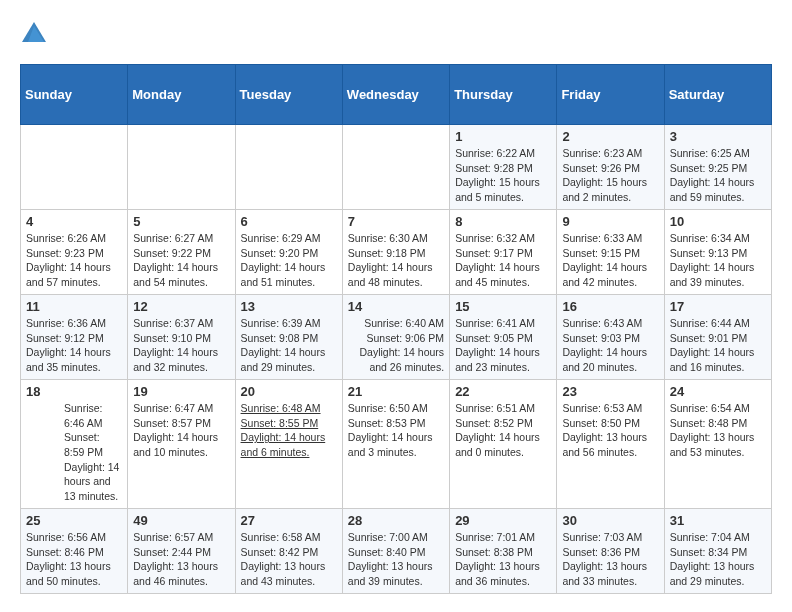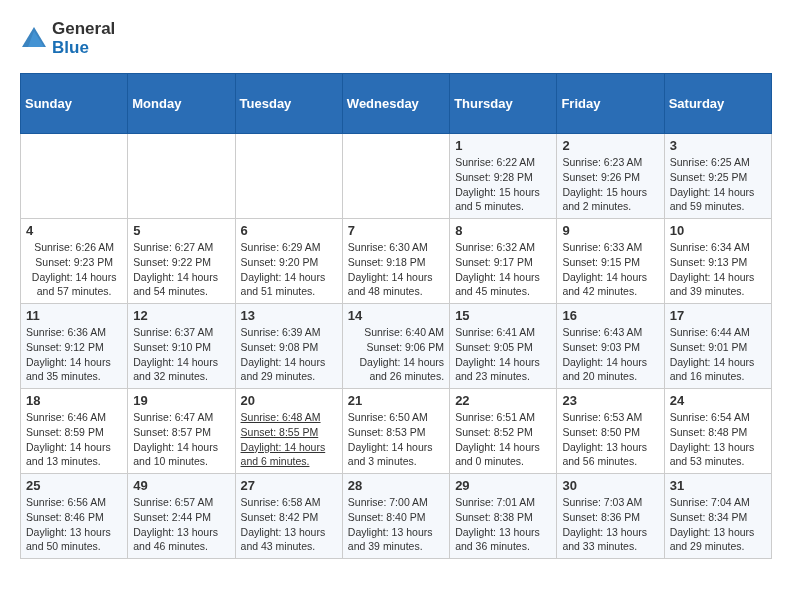--- a/index.html
+++ b/index.html
@@ -83,24 +83,20 @@
   </style>
 </head>
 <body>
 
 <div class="header">
   <div class="logo">
     <svg class="logo-icon" viewBox="0 0 28 28" xmlns="http://www.w3.org/2000/svg">
       <polygon points="14,2 26,22 2,22" fill="#1a6fb5" opacity="0.85"></polygon>
       <polygon points="14,6 24,22 8,22" fill="#4a9de0" opacity="0.6"></polygon>
     </svg>
-    <div>
-      <div style="font-size:17px;font-weight:bold;color:#333;line-height:1.1;">General</div>
-      <div style="font-size:17px;font-weight:bold;color:#1a6fb5;line-height:1.1;">Blue</div>
-    </div>
   </div>
 </div>
 
 <table>
   <thead>
     <tr>
       <th>Sunday</th>
       <th>Monday</th>
       <th>Tuesday</th>
       <th>Wednesday</th>
@@ -130,21 +126,21 @@
         <td>
           <span class="day-number">3</span>
           <div class="cell-info" style="white-space: pre-line;">Sunrise: 6:25 AM
 Sunset: 9:25 PM
 Daylight: 14 hours and 59 minutes.</div>
         </td>
       </tr>
       <tr>
         <td>
           <span class="day-number">4</span>
-          <div class="cell-info" style="white-space: pre-line; text-align: center;">Sunrise: 6:26 AM
+          <div class="cell-info" style="white-space: pre-line;">Sunrise: 6:26 AM
 Sunset: 9:23 PM
 Daylight: 14 hours and 57 minutes.</div>
         </td>
         <td>
           <span class="day-number">5</span>
           <div class="cell-info" style="white-space: pre-line;">Sunrise: 6:27 AM
 Sunset: 9:22 PM
 Daylight: 14 hours and 54 minutes.</div>
         </td>
         <td>
@@ -218,21 +214,21 @@
         <td>
           <span class="day-number">17</span>
           <div class="cell-info" style="white-space: pre-line;">Sunrise: 6:44 AM
 Sunset: 9:01 PM
 Daylight: 14 hours and 16 minutes.</div>
         </td>
       </tr>
       <tr>
         <td>
           <span class="day-number">18</span>
-          <div class="cell-info" style="white-space: pre-line;">Sunrise: 6:46 AM
+          <div class="cell-info" style="white-space: pre-line; margin-left: 38px;">Sunrise: 6:46 AM
 Sunset: 8:59 PM
 Daylight: 14 hours and 13 minutes.</div>
         </td>
         <td>
           <span class="day-number">19</span>
           <div class="cell-info" style="white-space: pre-line;">Sunrise: 6:47 AM
 Sunset: 8:57 PM
 Daylight: 14 hours and 10 minutes.</div>
         </td>
         <td>

